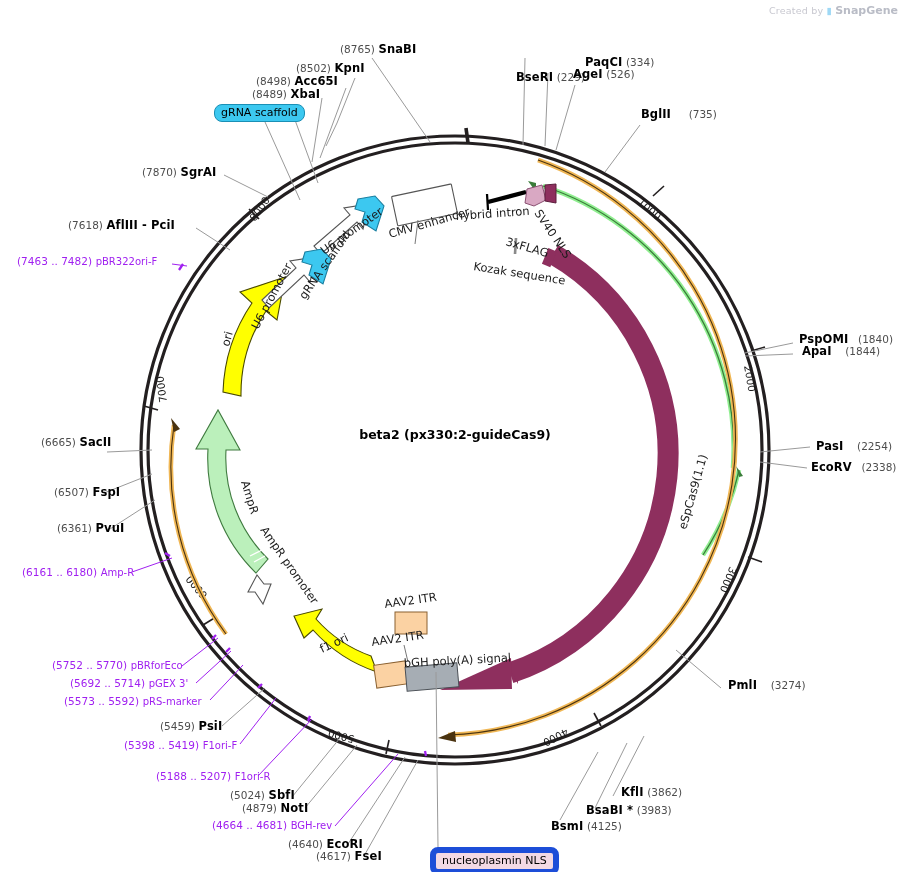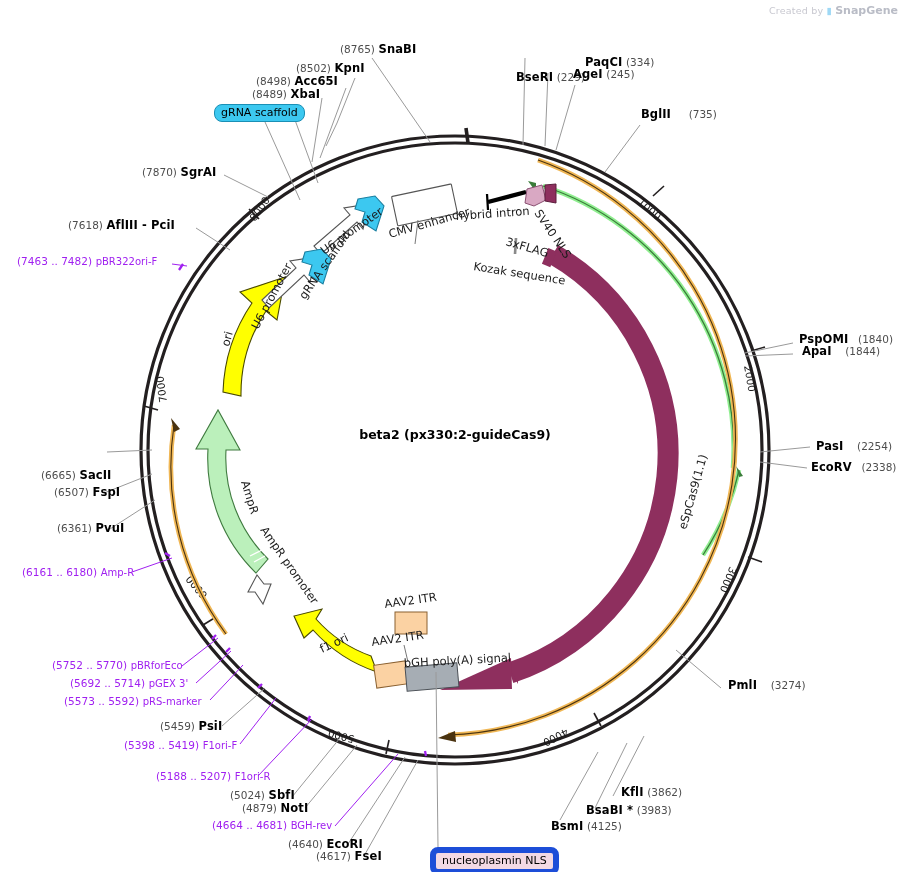--- a/index.html
+++ b/index.html
@@ -290,41 +290,41 @@
   <div class="lbl" style="left:516px;top:43px;margin-top:28px;">
     <span class="enz">BseRI</span>
     <span class="pos">(229)</span>
   </div>
   <div class="lbl" style="left:541px;top:56px;margin-left:44px;">
     <span class="enz">PaqCI</span>
     <span class="pos">(334)</span>
   </div>
   <div class="lbl" style="left:573px;top:68px;">
     <span class="enz">AgeI</span>
-    <span class="pos">(245)</span>
+    <span class="pos">(526)</span>
   </div>
   <div class="lbl" style="left:641px;top:108px;">
     <span class="enz">BglII</span>
     <span class="pos" style="padding-left:14px;">(735)</span>
   </div>
 
   <div class="lbl" style="left:142px;top:166px;">
     <span class="pos">(7870)</span>
     <span class="enz">SgrAI</span>
   </div>
   <div class="lbl" style="left:68px;top:219px;">
     <span class="pos">(7618)</span>
     <span class="enz">AflIII  - PciI</span>
   </div>
   <div class="lbl purple" style="left:17px;top:255px;">
     <span class="pos">(7463 .. 7482)</span>
     <span class="nm">pBR322ori-F</span>
   </div>
 
-  <div class="lbl" style="left:41px;top:469px;">
+  <div class="lbl" style="left:41px;top:436px;">
     <span class="pos">(6665)</span>
     <span class="enz">SacII</span>
   </div>
   <div class="lbl" style="left:54px;top:486px;">
     <span class="pos">(6507)</span>
     <span class="enz">FspI</span>
   </div>
   <div class="lbl" style="left:57px;top:522px;">
     <span class="pos">(6361)</span>
     <span class="enz">PvuI</span>

